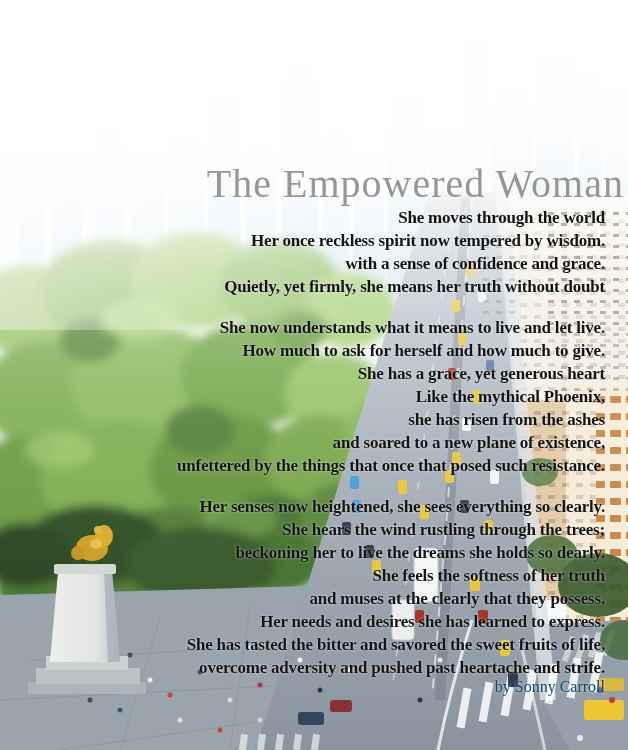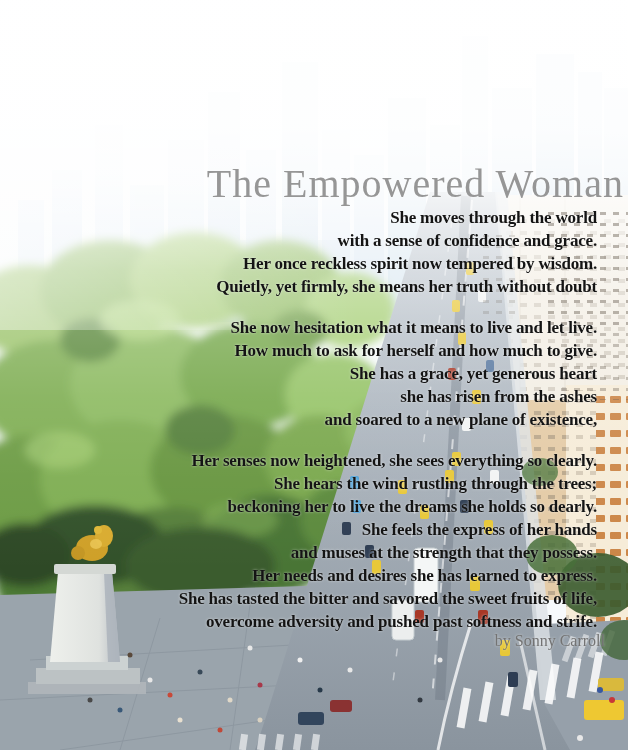--- a/index.html
+++ b/index.html
@@ -13,21 +13,21 @@
     text-align:right;font-size:40px;font-weight:400;letter-spacing:1px;
     white-space:nowrap;
     text-shadow:0 0 5px rgba(255,255,255,.65);
   }
   .poem{
     position:absolute;top:206px;left:14px;right:23px;
     text-align:right;font-weight:bold;font-size:17px;line-height:23px;
     letter-spacing:-0.2px;
     text-shadow:0 0 3px rgba(255,255,255,.5),0 0 1px rgba(255,255,255,.35);
   }
-  .stanza{margin:0 8px 18px 0;}
+  .stanza{margin:0 0 18px 0;}
   .stanza:last-of-type{margin-bottom:0;}
   .poem-line{white-space:nowrap;}
   .byline{
     margin-top:-3px;font-weight:normal;font-size:16px;line-height:22px;
     letter-spacing:0;
     text-shadow:0 0 3px rgba(255,255,255,.6);
   }
 </style>
 </head>
 <body>
@@ -276,38 +276,40 @@
     <rect x="560" y="330" width="68" height="70" fill="url(#winsm)" opacity=".35"></rect>
     <rect x="480" y="235" width="40" height="80" fill="url(#winsm)" opacity=".2"></rect>
   </svg>
 
   <div class="title" style="color: rgb(150, 150, 150);">The Empowered Woman</div>
 
   <div class="poem" style="color: rgb(20, 20, 20);">
     <div>
         <div class="stanza">
           <div class="poem-line">She moves through the world</div>
+          <div class="poem-line">Her once reckless spirit now tempered by wisdom.</div>
           <div class="poem-line">with a sense of confidence and grace.</div>
-          <div class="poem-line">Her once reckless spirit now tempered by wisdom.</div>
           <div class="poem-line">Quietly, yet firmly, she means her truth without doubt</div>
         </div>
         <div class="stanza">
-          <div class="poem-line">She now hesitation what it means to live and let live.</div>
+          <div class="poem-line">She now understands what it means to live and let live.</div>
           <div class="poem-line">How much to ask for herself and how much to give.</div>
           <div class="poem-line">She has a grace, yet generous heart</div>
+          <div class="poem-line">Like the mythical Phoenix,</div>
           <div class="poem-line">she has risen from the ashes</div>
           <div class="poem-line">and soared to a new plane of existence,</div>
+          <div class="poem-line">unfettered by the things that once that posed such resistance.</div>
         </div>
         <div class="stanza">
           <div class="poem-line">Her senses now heightened, she sees everything so clearly.</div>
           <div class="poem-line">She hears the wind rustling through the trees;</div>
           <div class="poem-line">beckoning her to live the dreams she holds so dearly.</div>
-          <div class="poem-line">She feels the express of her hands</div>
-          <div class="poem-line">and muses at the strength that they possess.</div>
+          <div class="poem-line">She feels the softness of her truth</div>
+          <div class="poem-line">and muses at the clearly that they possess.</div>
           <div class="poem-line">Her needs and desires she has learned to express.</div>
           <div class="poem-line">She has tasted the bitter and savored the sweet fruits of life,</div>
-          <div class="poem-line">overcome adversity and pushed past softness and strife.</div>
+          <div class="poem-line">overcome adversity and pushed past heartache and strife.</div>
         </div>
       </div>
-    <div class="byline" style="color: #737373;">by Sonny Carroll</div>
+    <div class="byline" style="color: #0c4a6e;">by Sonny Carroll</div>
   </div>
 
 </div>
 
 </body></html>

